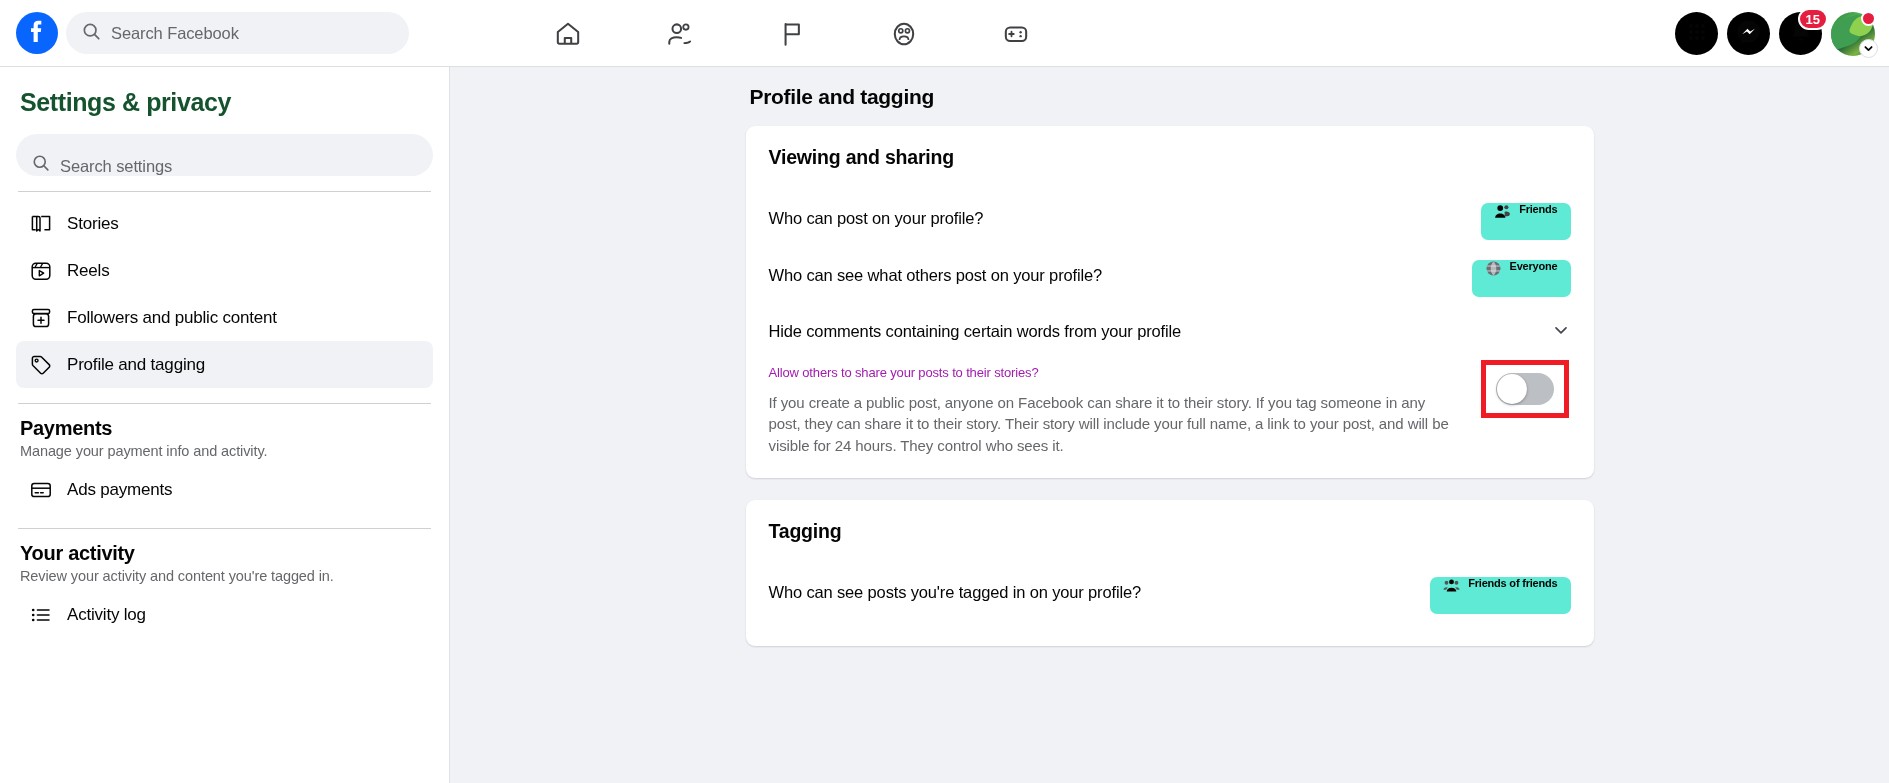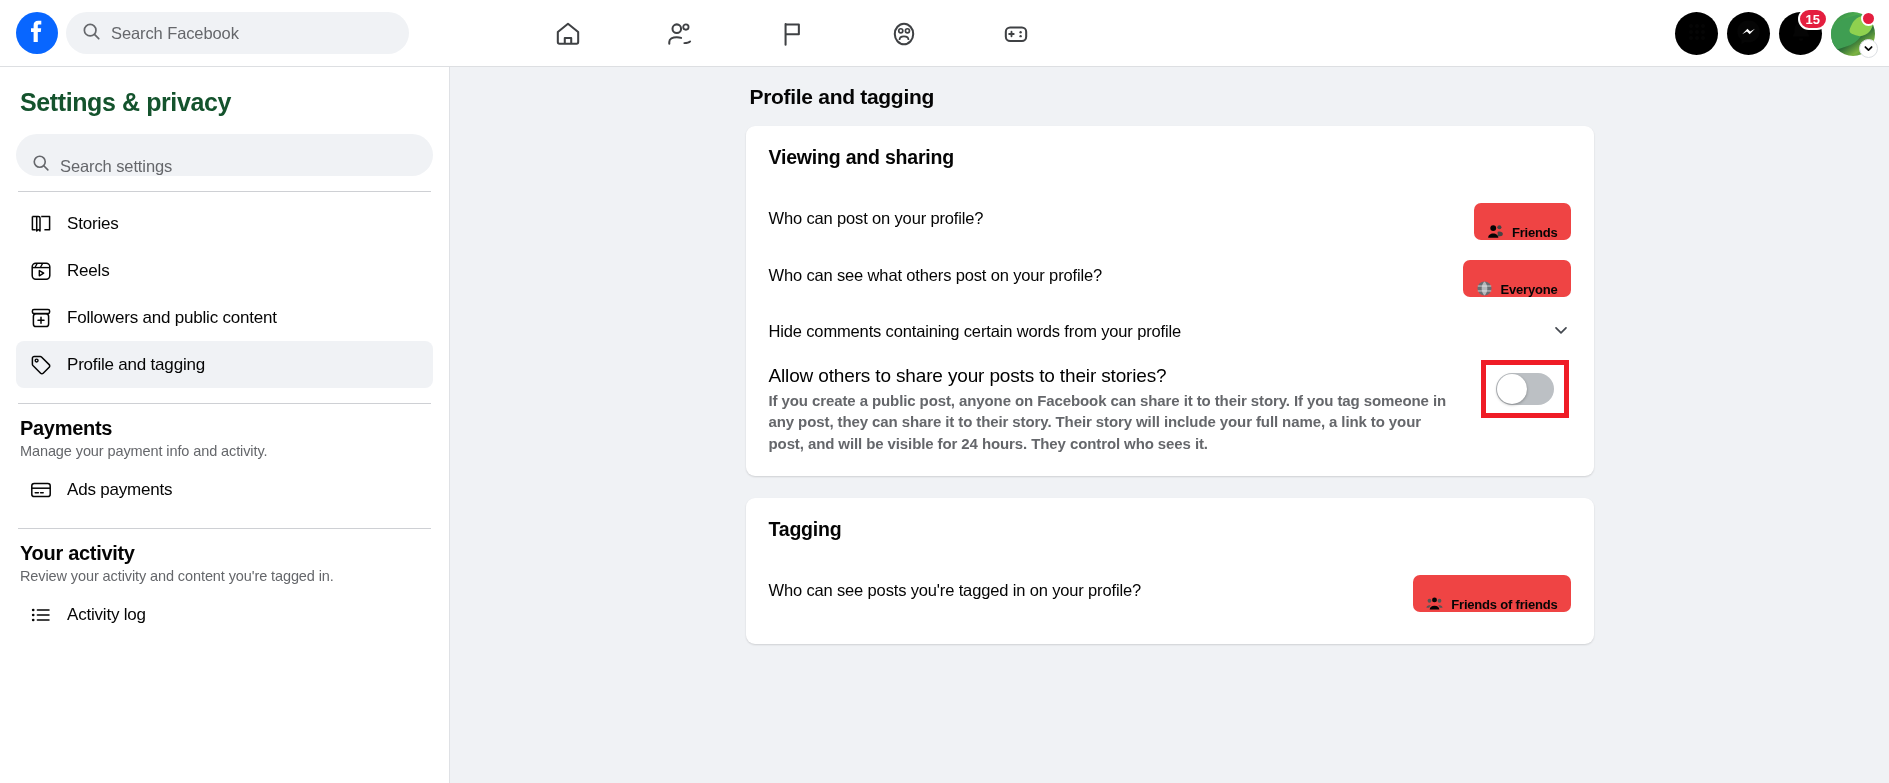--- a/index.html
+++ b/index.html
@@ -280,58 +280,57 @@
     line-height: 1.3;
     padding-top: 5px;
   }
   .row.collapse-row {
     align-items: center;
     cursor: pointer;
     padding: 13px 0;
   }
   .pill-btn {
     display: inline-flex;
-    align-items: flex-end;
+    align-items: flex-start;
     gap: 8px;
-    background: #ef4444;
+    background: #5eead4;
     border: none;
     border-radius: 7px;
     height: 37px;
     padding: 0 13px;
-    font-size: 13px;
+    font-size: 11px;
     font-weight: 600;
     color: #050505;
     letter-spacing: -0.2px;
     cursor: pointer;
     white-space: nowrap;
     flex: 0 0 auto;
     font-family: "Liberation Sans", sans-serif;
   }
   .pill-btn svg { display:block; flex:0 0 auto; }
 
   .share-row {
     display: flex;
     align-items: flex-start;
     justify-content: space-between;
     gap: 22px;
     padding-top: 8px;
   }
   .share-text { flex: 1 1 auto; max-width: 700px; }
   .share-q {
-    font-size: 19px;
-    color: #000000;
+    font-size: 13px;
+    color: #a21caf;
     letter-spacing: -0.15px;
-    margin-bottom: 3px;
+    margin-bottom: 12px;
   }
   .share-d {
     font-size: 15px;
     color: #65676b;
     line-height: 1.42;
     letter-spacing: -0.1px;
-    font-weight: bold;
   }
   .toggle-highlight {
     flex: 0 0 auto;
     border: 5px solid #ef1c26;
     padding: 8px 10px;
     margin-top: -5px;
     margin-right: 2px;
     display: flex;
     align-items: center;
     justify-content: center;

